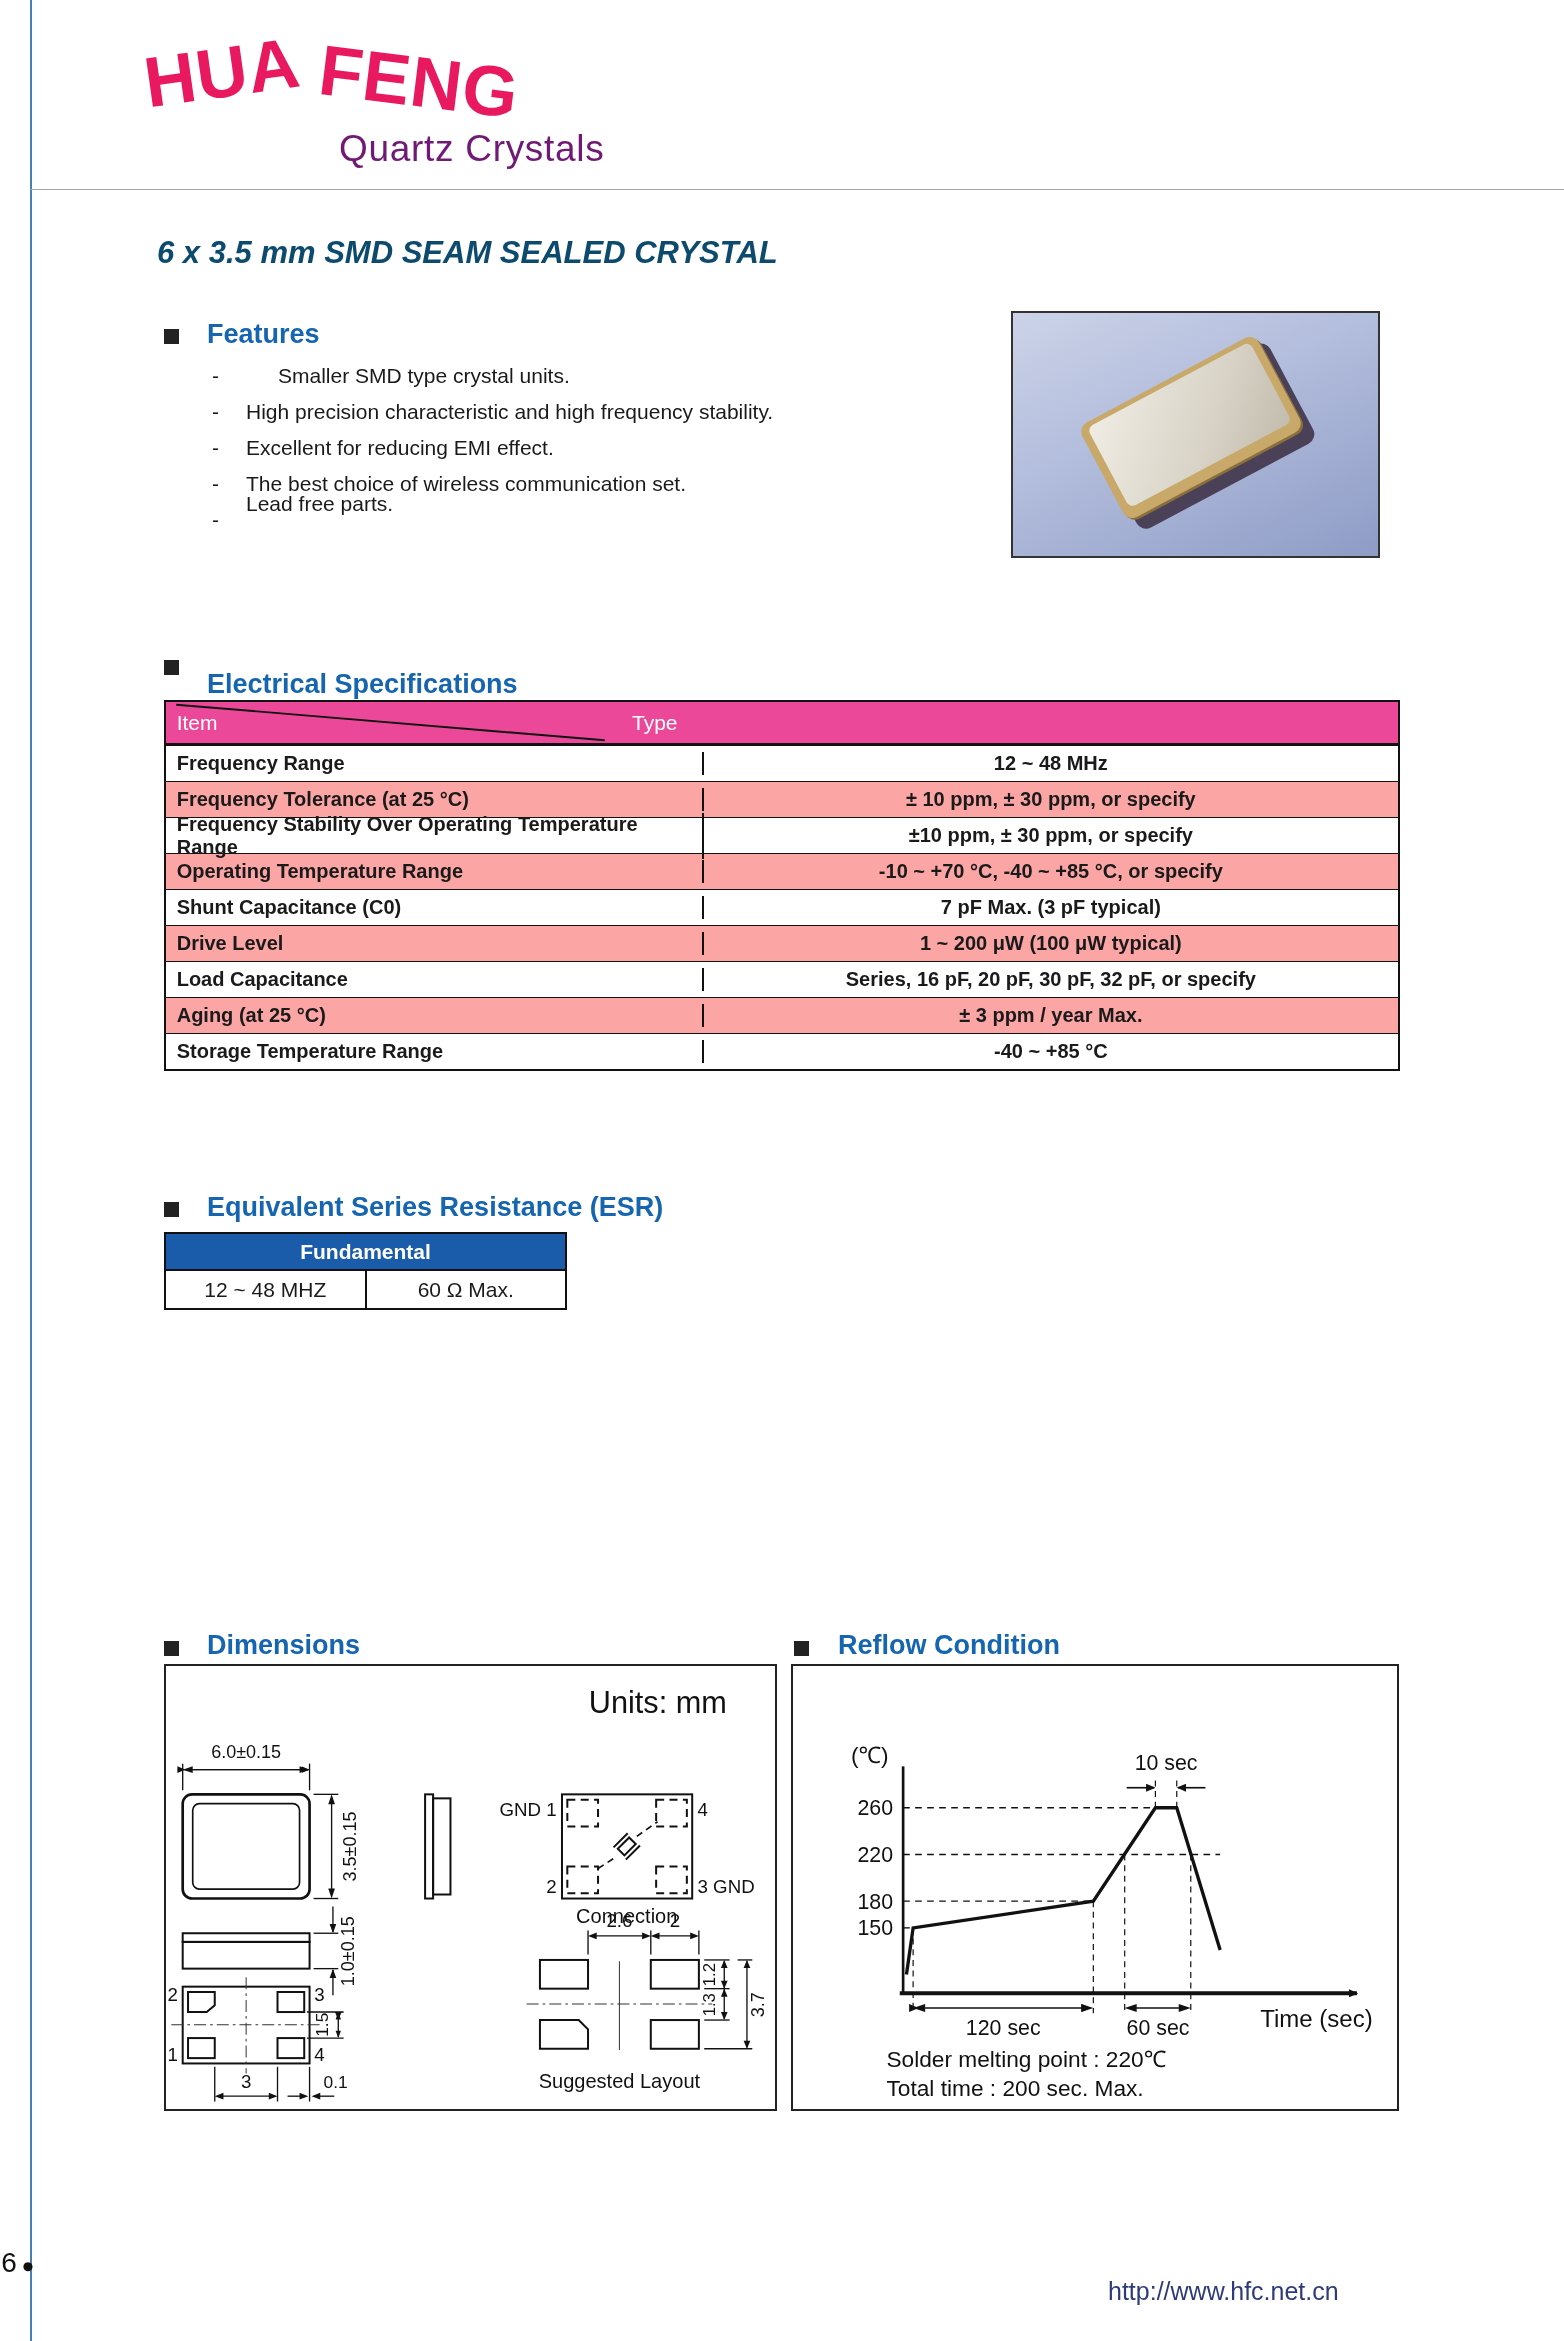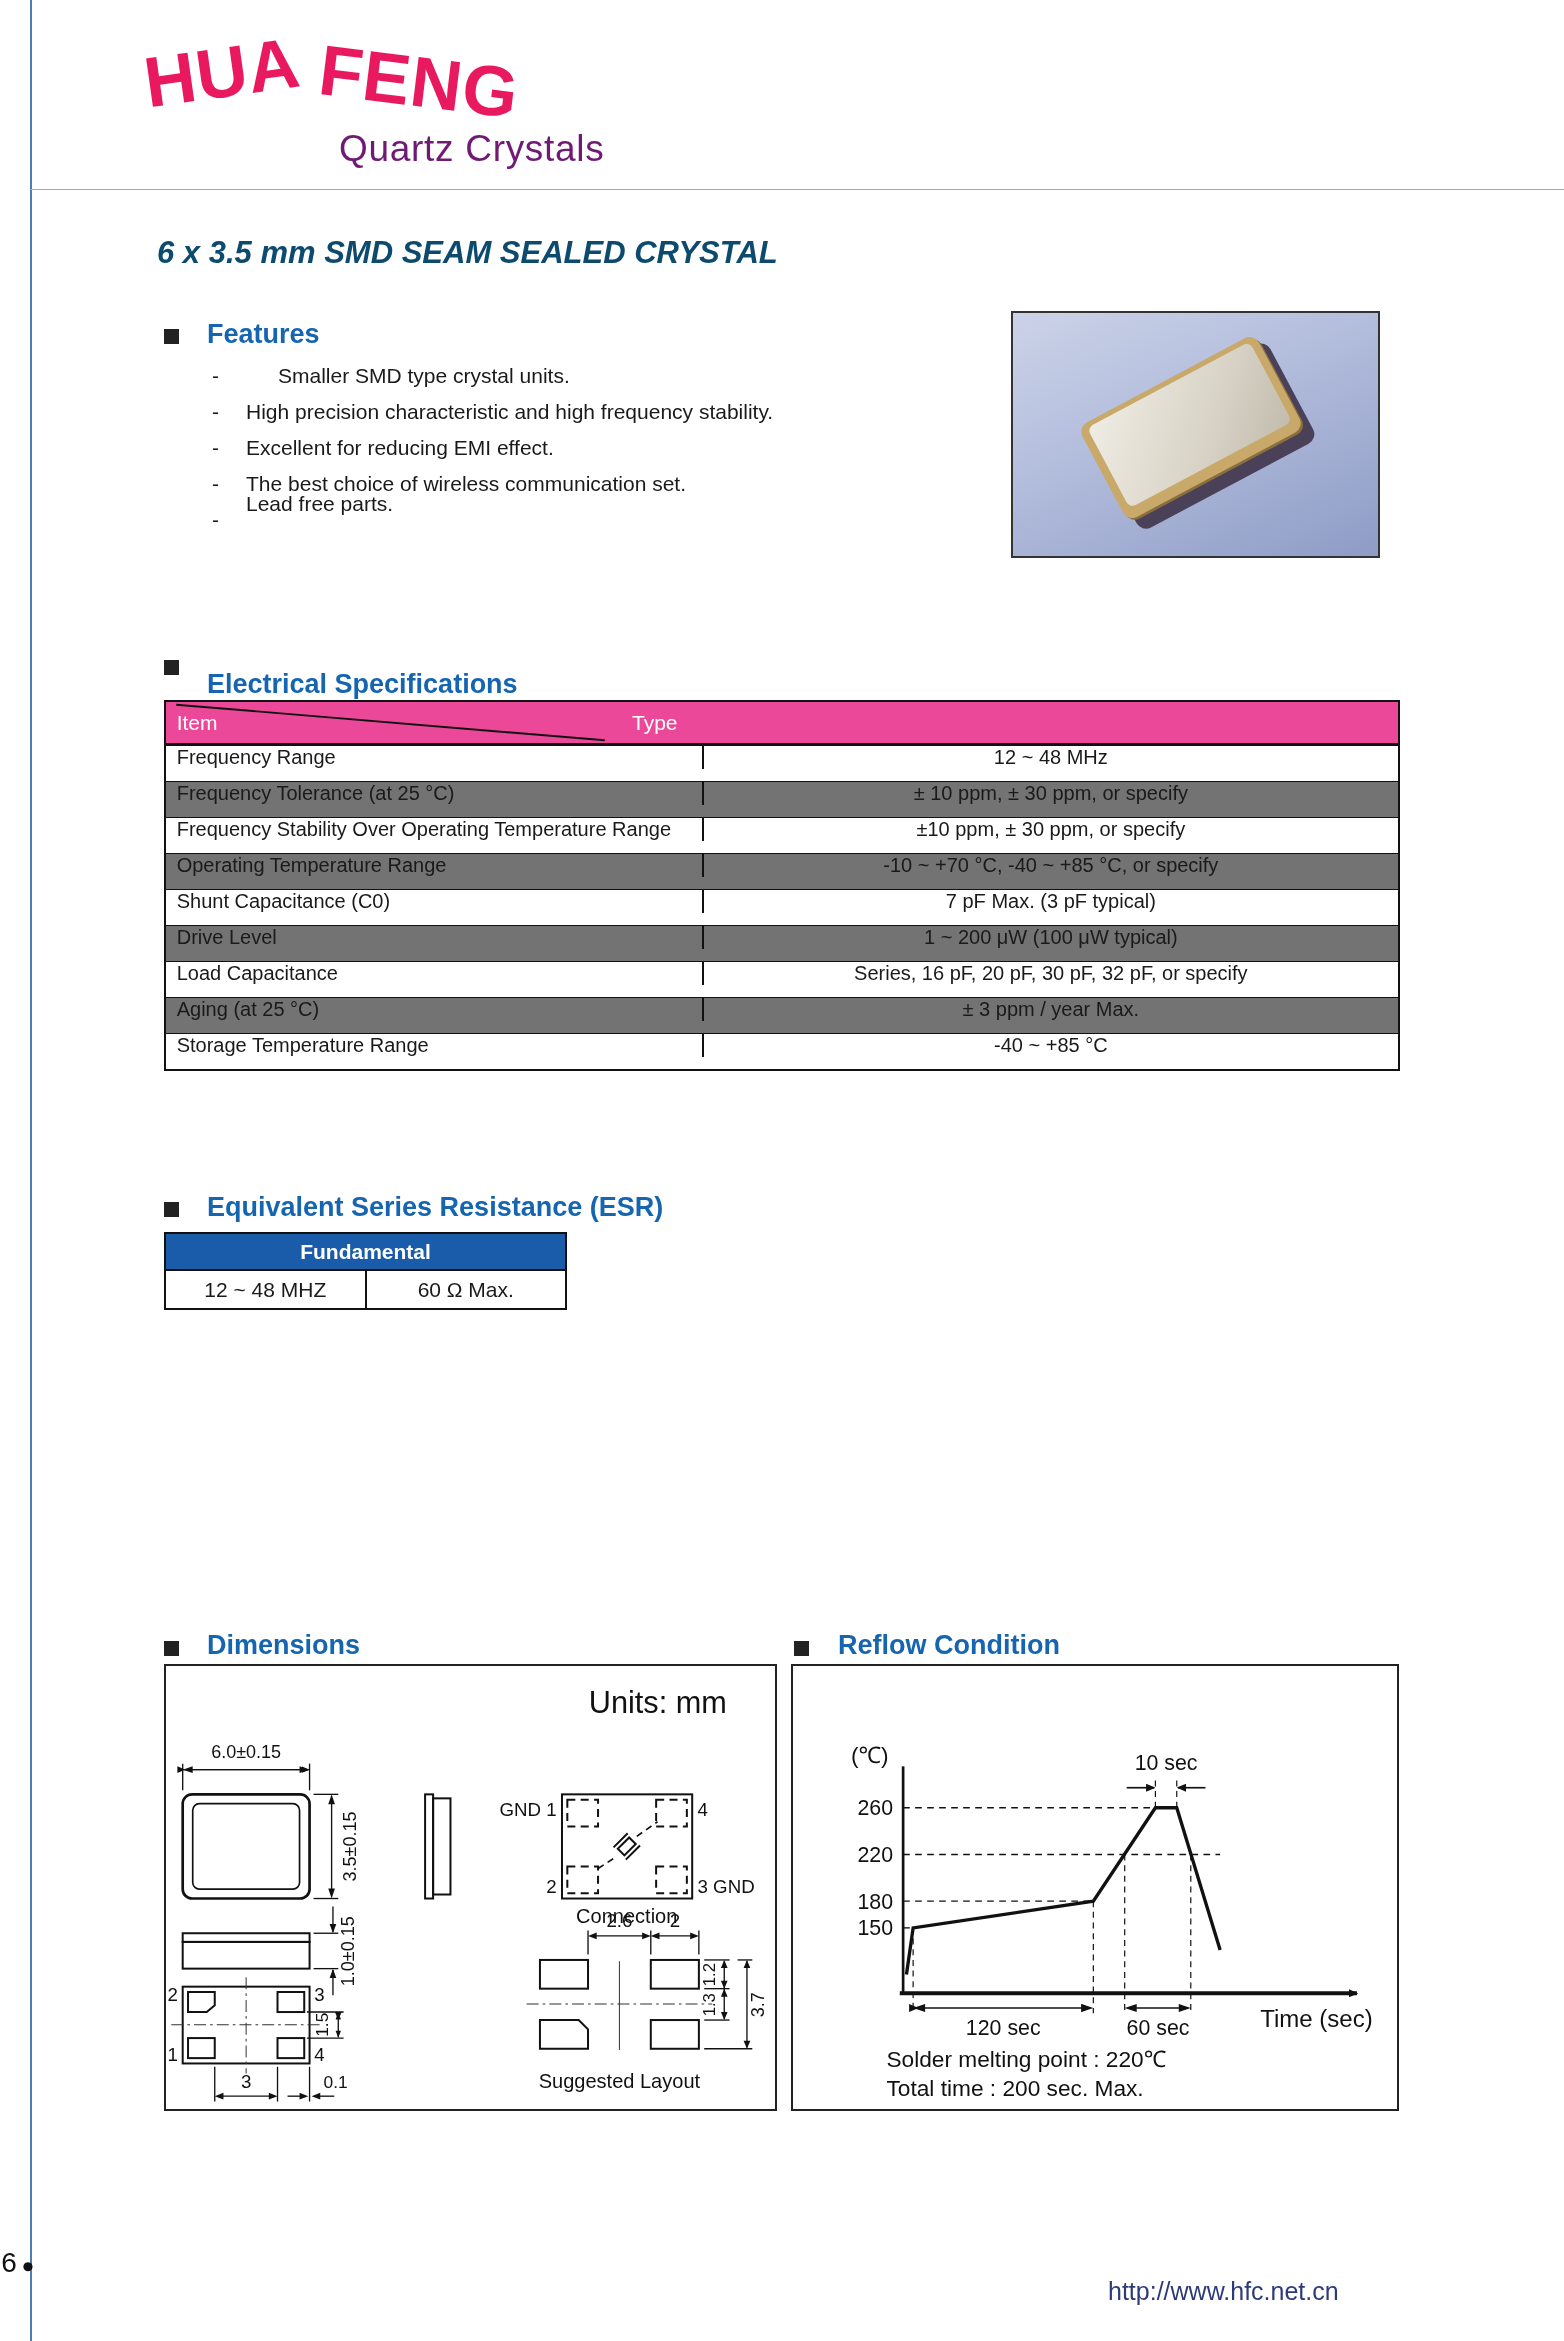--- a/index.html
+++ b/index.html
@@ -29,23 +29,23 @@
         background:#4a4158;}
   .crystal .gold{position:absolute;left:0;top:0;width:200px;height:107px;border-radius:10.7px;
         background:#c9a96a;box-shadow:1.3px 2.7px 0 #8a6f3e;}
   .crystal .lid{position:absolute;left:8px;top:5.3px;width:184px;height:91px;border-radius:6.7px;
         background:linear-gradient(135deg,#efece4 0%,#d8d3c6 60%,#c2bcae 100%);}
   
   .etable{left:164px;top:700px;width:1232px;border:2.7px solid #111;}
   .ethead{position:relative;height:41px;background:#ec4899;border-bottom:2px solid #111;}
   .ethead .item-lbl{position:absolute;left:10.7px;top:9.3px;color:#fff;font-size:21px;}
   .ethead .type-lbl{position:absolute;left:466px;top:9.3px;color:#fff;font-size:21px;}
-  .erow{display:flex;height:35px;align-items:flex-start;border-top:1.3px solid #111;}
+  .erow{display:flex;height:35px;align-items:center;border-top:1.3px solid #111;font-weight:bold;}
   .erow:first-of-type{border-top:none;}
-  .erow.gray{background:#737373;}
+  .erow.gray{background:#fca5a5;}
   .ecell-l{width:525px;border-right:2px solid #111;display:flex;align-items:center;
            padding-left:10.7px;font-size:20px;}
   .ecell-r{flex:1;display:flex;align-items:center;justify-content:center;font-size:20px;}
   
   .esrtable{left:164px;top:1232px;width:399px;border:2.7px solid #111;}
   .esrhead{height:35px;background:#1a5ca9;color:#fff;font-size:21px;font-weight:bold;
            display:flex;align-items:center;justify-content:center;border-bottom:2px solid #111;}
   .esrrow{display:flex;height:37px;}
   .esrcell{width:50%;display:flex;align-items:center;justify-content:center;font-size:21px;}
   .esrcell.first{border-right:2px solid #111;}

